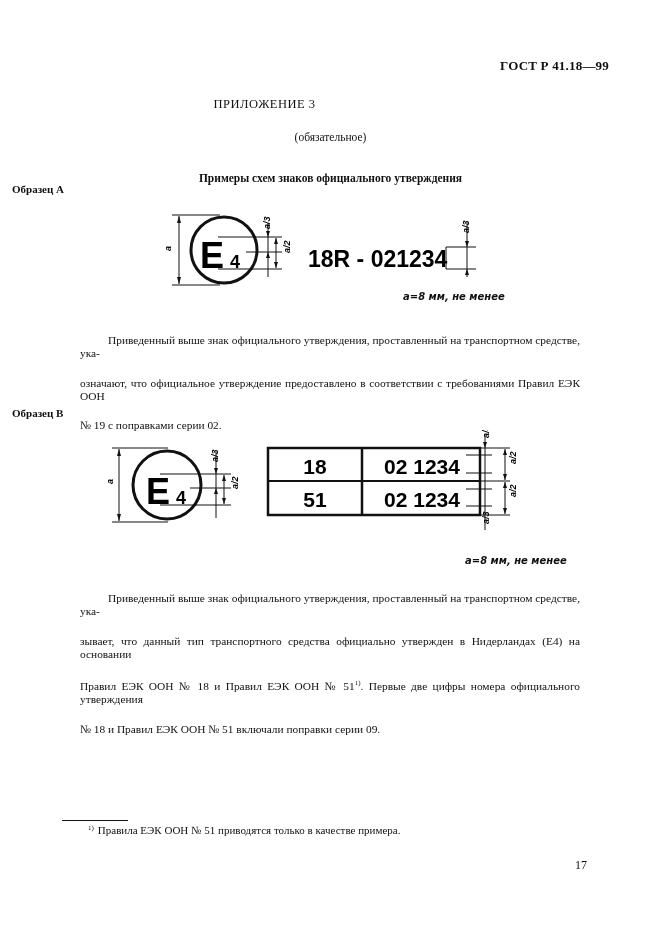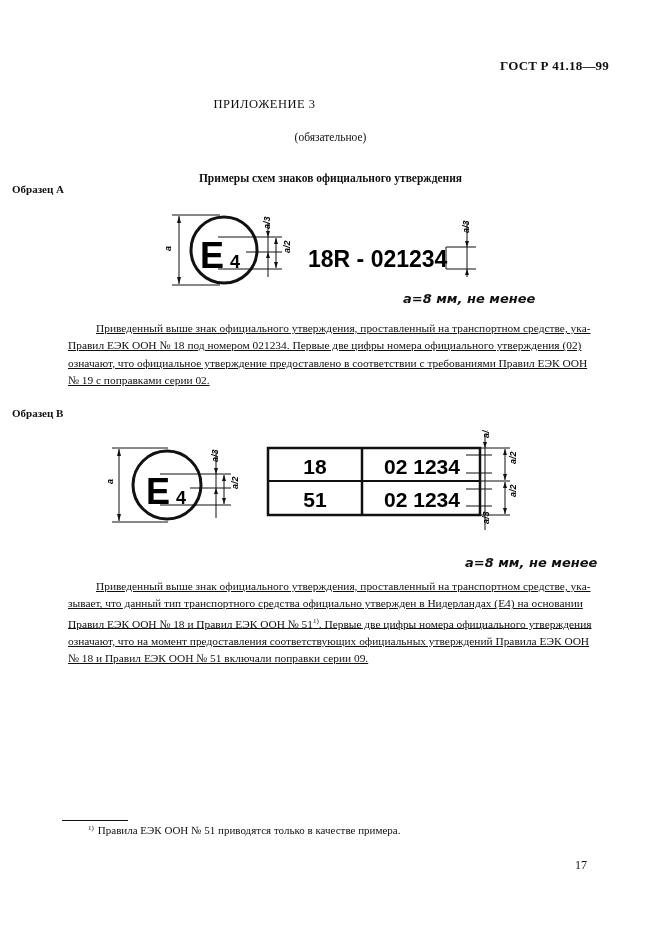--- a/index.html
+++ b/index.html
@@ -5,24 +5,24 @@
   html, body { margin: 0; padding: 0; background: #ffffff; }
   body { width: 661px; height: 936px; position: relative; overflow: hidden;
          font-family: "Liberation Serif", "DejaVu Serif", serif; color: #111; }
   .abs { position: absolute; }
   .gost { right: 52px; top: 58px; font-weight: bold; font-size: 13px; letter-spacing: 0.2px; }
   .appendix { left: 0; width: 529px; top: 97px; text-align: center; font-size: 12.5px; line-height: 14px; letter-spacing: 0.5px; }
   .appendix-sub { left: 0; width: 661px; top: 111px; text-align: center; font-size: 11.5px; line-height: 13px; margin-top: 20px; }
   .title { left: 0; width: 661px; top: 160px; text-align: center; font-weight: bold; font-size: 11.5px; margin-top: 12px; }
   .sample { left: 12px; width: 661px; text-align: left; font-weight: bold; font-size: 11px; }
   .para { left: 64px; width: 532px; font-size: 11.4px; line-height: 13.3px; text-align: justify; }
-  .para p { margin: 4px; text-decoration: underline; }
+  .para p { margin: 16px; }
   .para .first { text-indent: 28px; }
   .para .last { text-align: left; }
-  .note { font-family: "DejaVu Sans", sans-serif; font-weight: bold; font-style: italic; font-size: 13px; }
+  .note { font-family: "DejaVu Sans", sans-serif; font-weight: bold; font-style: italic; font-size: 10px; }
   .fn-rule { left: 62px; top: 820px; width: 66px; height: 1px; background: #111; }
   .fn { left: 88px; top: 824px; font-size: 11px; }
   .fn sup { font-size: 7px; vertical-align: 4px; margin-right: 4px; }
   .pageno { left: 575px; top: 858px; font-size: 12px; }
   svg text { font-family: "Liberation Sans", "DejaVu Sans", sans-serif; }
 </style>
 </head>
 <body>
 
 <div class="abs gost">ГОСТ Р 41.18—99</div>
@@ -66,21 +66,20 @@
   <line x1="317" y1="18" x2="317" y2="72" stroke="#111" stroke-width="1"></line>
   <polygon points="317,42 315,36 319,36" fill="#111"></polygon>
   <polygon points="317,64 315,70 319,70" fill="#111"></polygon>
   <text x="313" y="34" font-size="9" font-style="italic" font-weight="bold" transform="rotate(-90 313 28)">a/3</text>
 </svg>
 
 <div class="abs note" style="left:403px; top:291px;">a=8 мм, не менее</div>
 
 <div class="abs para" style="top:318px;">
   <p class="first">Приведенный выше знак официального утверждения, проставленный на транспортном средстве, ука-</p>
-  <p>Правил ЕЭК ООН № 18 под номером 021234. Первые две цифры номера официального утверждения (02)</p>
   <p>означают,   что  официальное утверждение предоставлено в соответствии с требованиями Правил ЕЭК ООН</p>
   <p class="last">№ 19 с поправками серии 02.</p>
 </div>
 
 <div class="abs sample" style="top:407px;">Образец В</div>
 
 <svg class="abs" style="left:100px; top:430px;" width="440" height="110">
 
   <line x1="12" y1="18" x2="68" y2="18" stroke="#111" stroke-width="1"></line>
   <line x1="12" y1="92" x2="68" y2="92" stroke="#111" stroke-width="1"></line>
@@ -135,20 +134,19 @@
   <text x="411" y="72" font-size="9" font-style="italic" font-weight="bold" transform="rotate(-90 411 67)">a/2</text>
   <text x="383" y="100" font-size="9" font-style="italic" font-weight="bold" transform="rotate(-90 383 94)">a/3</text>
 </svg>
 
 <div class="abs note" style="left:465px; top:555px;">a=8 мм, не менее</div>
 
 <div class="abs para" style="top:576px;">
   <p class="first">Приведенный выше знак официального утверждения, проставленный на транспортном средстве, ука-</p>
   <p>зывает, что данный тип транспортного средства официально утвержден в Нидерландах (Е4) на основании</p>
   <p><span>Правил ЕЭК ООН № 18 и Правил ЕЭК ООН № 51</span><sup style="font-size:7px;">1)</sup><span>. Первые две цифры номера официального утверждения</span></p>
-  <p>означают,  что  на момент предоставления соответствующих официальных утверждений Правила ЕЭК ООН</p>
   <p class="last">№ 18 и Правил ЕЭК ООН № 51 включали поправки серии 09.</p>
 </div>
 
 <div class="abs fn-rule"></div>
 <div class="abs fn"><sup>1)</sup><span>Правила ЕЭК ООН № 51 приводятся только в качестве примера.</span></div>
 
 <div class="abs pageno">17</div>
 
 </body></html>

